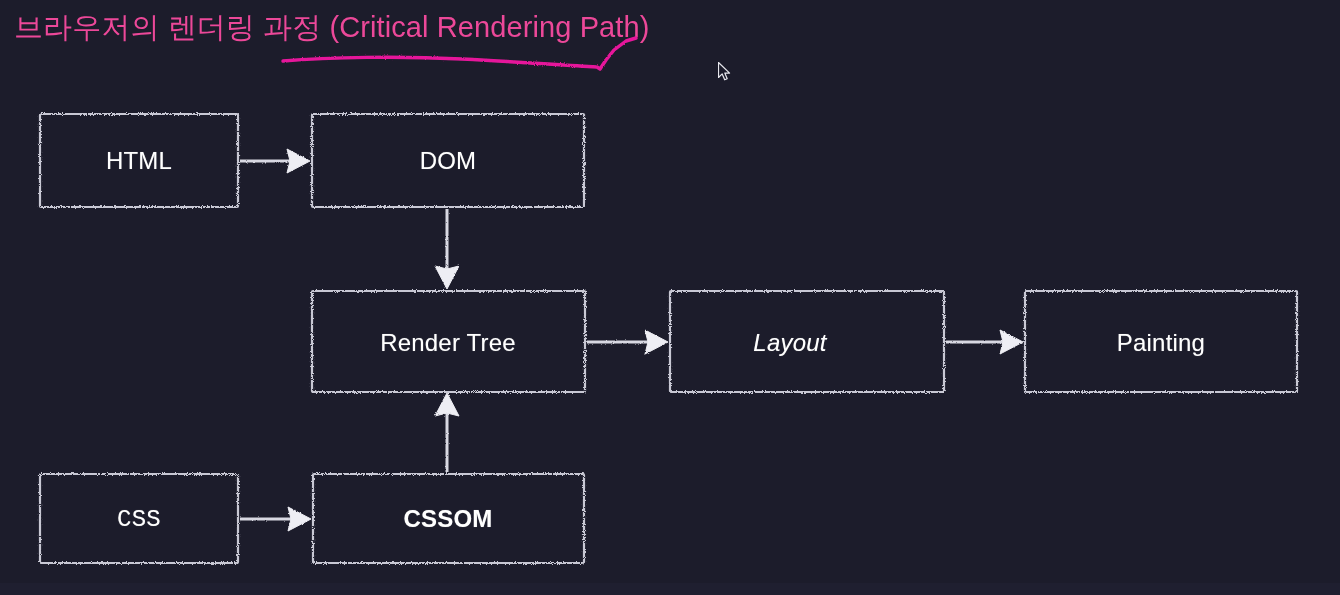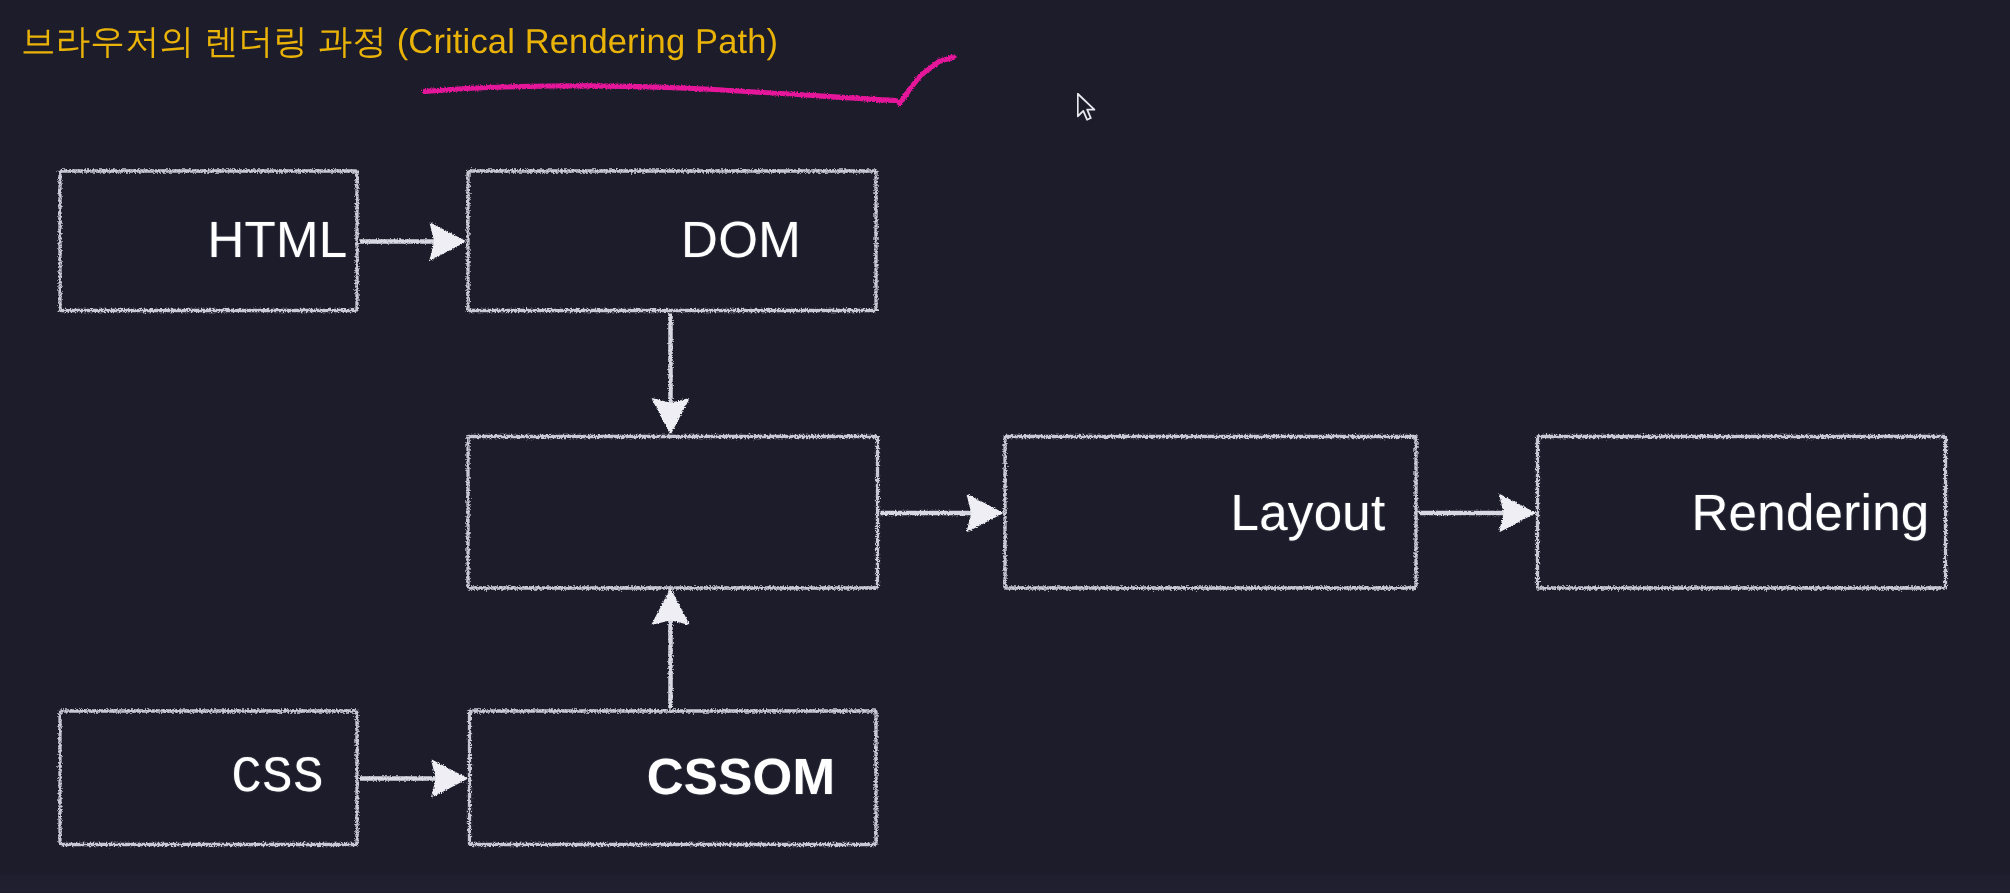--- a/index.html
+++ b/index.html
@@ -25,45 +25,44 @@
     left: 0;
     right: 0;
     bottom: 0;
     height: 12px;
     background: #1f1f30;
   }
   #title {
     position: absolute;
     left: 14px;
     top: 12px;
-    color: #eab308;
-    font-size: 23px;
+    color: #ec4899;
+    font-size: 29px;
     line-height: 30px;
     letter-spacing: 0.1px;
     white-space: nowrap;
   }
   svg.layer {
     position: absolute;
     left: 0;
     top: 0;
     width: 1340px;
     height: 595px;
     overflow: visible;
     pointer-events: none;
   }
   .node-label {
     position: absolute;
     color: #ffffff;
-    font-size: 34px;
+    font-size: 24px;
     font-weight: 500;
     letter-spacing: 0.2px;
     white-space: nowrap;
     transform: translate(-50%, -50%);
     text-shadow: 0 0 1px rgba(255,255,255,0.35);
-    margin-left: 46px;
   }
   .hit {
     position: absolute;
     cursor: default;
   }
   #cursor {
     position: absolute;
     left: 718px;
     top: 62px;
     width: 14px;
@@ -115,22 +114,23 @@
       <polygon points="668,342 645,330 648,342 645,354"></polygon>
       <polygon points="1023,342 1000,330 1003,342 1000,354"></polygon>
       <polygon points="311,519 288,507 291,519 288,531"></polygon>
     </g>
 
     <path d="M283,61 C330,57 400,56 462,59 C520,62 560,65 597,67 L600,69 L606,60 L614,50 L626,41 L636,38" fill="none" stroke="#e6189b" stroke-width="3.4" stroke-linecap="round" stroke-linejoin="round" filter="url(#roughsoft)"></path>
   </svg>
 
   <div class="node-label" style="left:139px; top:161px;">HTML</div>
   <div class="node-label" style="left:448px; top:161px;text-align:center;">DOM</div>
-  <div class="node-label" style="left:826px; top:343px;">Layout</div>
-  <div class="node-label" style="left:1161px; top:343px;">Rendering</div>
+  <div class="node-label" style="left:448px; top:343px;">Render Tree</div>
+  <div class="node-label" style="left:790px; top:343px;font-style:italic;">Layout</div>
+  <div class="node-label" style="left:1161px; top:343px;">Painting</div>
   <div class="node-label" style="left:139px; top:519px;font-family:Liberation Mono, monospace;">CSS</div>
   <div class="node-label" style="left:448px; top:519px;font-weight:bold;">CSSOM</div>
 
   <div class="hit" style="left:40px;  top:114px; width:198px; height:93px;"></div>
   <div class="hit" style="left:312px; top:114px; width:272px; height:93px;"></div>
   <div class="hit" style="left:312px; top:291px; width:273px; height:101px;"></div>
   <div class="hit" style="left:670px; top:291px; width:274px; height:101px;"></div>
   <div class="hit" style="left:1025px;top:291px; width:272px; height:101px;"></div>
   <div class="hit" style="left:40px;  top:474px; width:198px; height:89px;"></div>
   <div class="hit" style="left:313px; top:474px; width:271px; height:89px;"></div>

